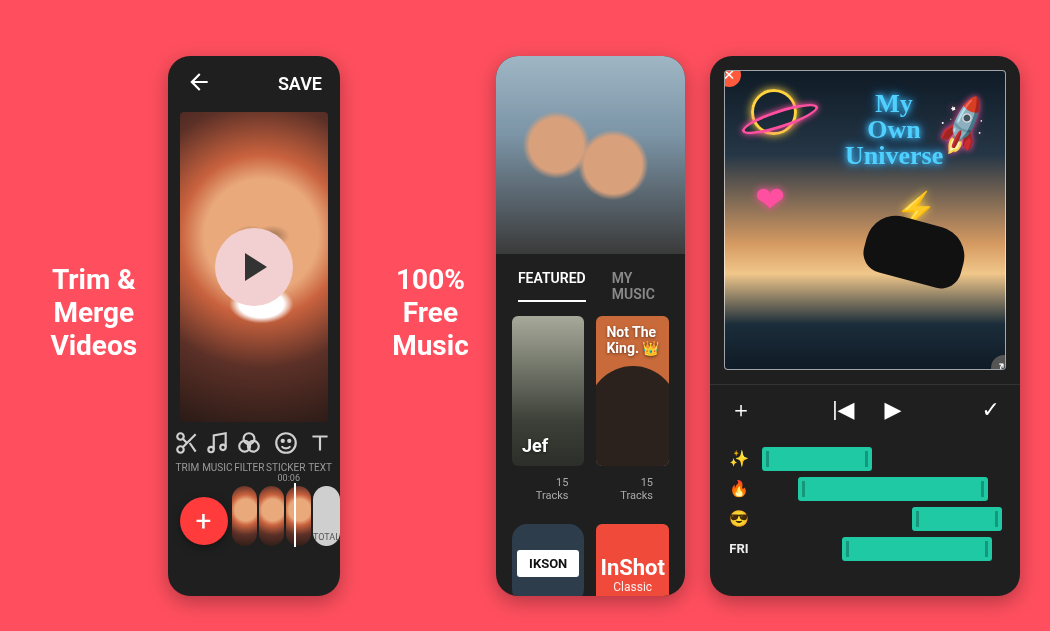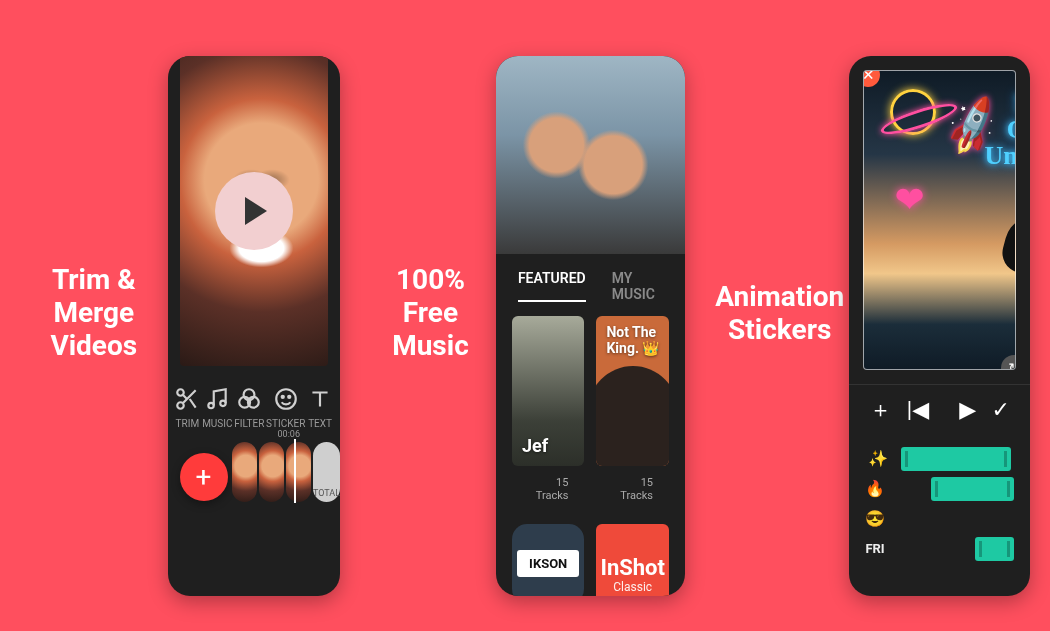--- a/index.html
+++ b/index.html
@@ -73,21 +73,21 @@
 .play-btn::after {
   content:""; display:block;
   border-left: 22px solid #333;
   border-top: 14px solid transparent;
   border-bottom: 14px solid transparent;
   margin-left: 5px;
 }
 .tools {
   display:flex;
   justify-content: space-around;
-  padding: 20px 6px 8px;
+  padding: 8px 6px 8px;
   color:#9a9a9a;
   font-size:10px;
 }
 .tool { display:flex; flex-direction:column; align-items:center; gap:6px; cursor:pointer; }
 .tool svg { width:26px; height:26px; stroke:#d0d0d0; fill:none; stroke-width:2; }
 .timeline {
   position: relative;
   height: 70px;
   display:flex;
   align-items:center;
@@ -192,20 +192,28 @@
 .clip::before,.clip::after{content:"";position:absolute;top:4px;width:3px;height:16px;background:rgba(0,0,0,.25);}
 .clip::before{left:4px}.clip::after{right:4px}
 .fri-label{color:#eee;font-weight:700;font-size:13px;width:26px;text-align:center;}
 </style>
 </head>
 <body>
 
 <div class="panel">
   <div class="panel-title">Trim &amp; Merge Videos</div>
   <div class="phone">
+    <div class="topbar">
+      <span class="back-arrow">
+        <svg width="26" height="26" viewBox="0 0 24 24">
+            <path d="M20 11H7.8l5.6-5.6L12 4l-8 8 8 8 1.4-1.4L7.8 13H20z"></path>
+          </svg>
+      </span>
+      <span class="save-btn">SAVE</span>
+    </div>
     <div class="video-area">
       <div class="face-hint"></div>
       <div class="play-btn"></div>
     </div>
     <div class="tools">
       <div class="tool">
         <svg viewBox="0 0 24 24">
             <circle cx="6" cy="6" r="3"></circle>
             <circle cx="6" cy="18" r="3"></circle>
             <path d="M20 4 8.1 15.9M14.5 12 20 20M8.1 8.1 12 12"></path>
@@ -285,21 +293,20 @@
       </div>
       <div class="album alb4 row2">
         <span class="big">InShot</span>
         <span class="sub">Classic</span>
       </div>
     </div>
   </div>
 </div>
 
 <div class="panel">
-  <div class="panel-title">Animation Stickers</div>
   <div class="phone">
     <div class="sticker-scene">
       <div class="scene-close">✕</div>
       <div class="scene-rotate">↻</div>
       <div class="planet"></div>
       <div class="neon-text">
         <span>My</span><br>
         <span>Own</span><br>
         <span>Universe</span>
       </div>

